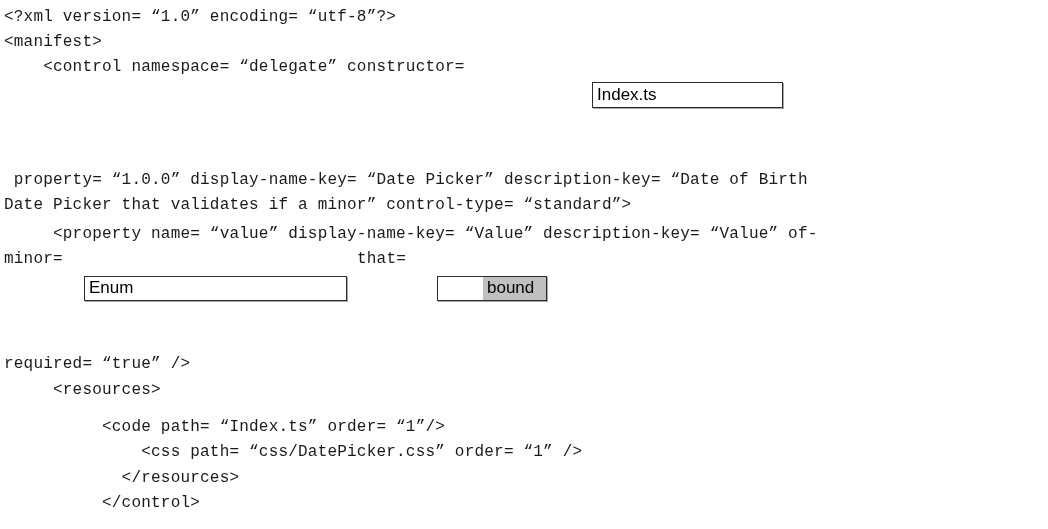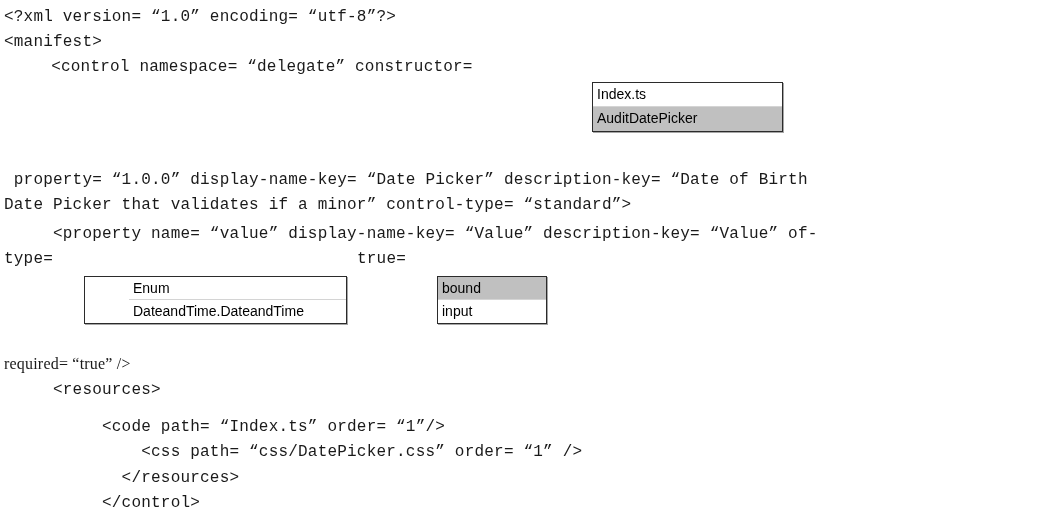--- a/index.html
+++ b/index.html
@@ -29,75 +29,72 @@
   .dropdown {
     position: absolute;
     background: #ffffff;
     border: 1px solid #2b2b2b;
     box-sizing: border-box;
     box-shadow: 1px 1px 0 rgba(0,0,0,0.35);
     font-family: "Liberation Sans", "DejaVu Sans", sans-serif;
   }
   .dd-option {
     font-family: "Liberation Sans", "DejaVu Sans", sans-serif;
-    font-size: 14px;
+    font-size: 17px;
     line-height: 23px;
     color: #000000;
     padding: 0 2px 0 4px;
     white-space: nowrap;
     background: #ffffff;
     border-bottom: 1px solid #d4d4d4;
     box-sizing: border-box;
   }
   .dd-option:last-child {
     border-bottom: none;
   }
   .dd-option.selected {
     background: #c0c0c0;
   }
   #dd-constructor { left: 592px; top: 82px; width: 191px; }
   #dd-constructor .dd-option { height: 24px; line-height: 23px; }
 
-  #dd-oftype { left: 84px; top: 276px; width: 263px; padding-left: 44px; }
+  #dd-oftype { left: 84px; top: 276px; width: 263px; }
   #dd-oftype .dd-option { height: 23px; line-height: 22px; }
 
-  #dd-usage { left: 437px; top: 276px; width: 110px; }
+  #dd-usage { left: 437px; top: 276px; width: 110px; padding-left: 45px; }
   #dd-usage .dd-option { height: 23px; line-height: 22px; }
 </style>
 </head>
 <body>
 
 <div id="page">
 
   <div id="code-layer">
       <div class="code-line" style="left: 4px; top: 7px;">&lt;?xml version= “1.0” encoding= “utf-8”?&gt;</div>
       <div class="code-line" style="left: 4px; top: 32px; text-align: right;">&lt;manifest&gt;</div>
-      <div class="code-line" style="left: 12px; top: 57px;">    &lt;control namespace= “delegate” constructor=</div>
+      <div class="code-line" style="left: 4px; top: 57px;">    &lt;control namespace= “delegate” constructor=</div>
       <div class="code-line" style="left: 4px; top: 170px;"> property= “1.0.0” display-name-key= “Date Picker” description-key= “Date of Birth</div>
       <div class="code-line" style="left: 4px; top: 195px;">Date Picker that validates if a minor” control-type= “standard”&gt;</div>
       <div class="code-line" style="left: 4px; top: 224px;">     &lt;property name= “value” display-name-key= “Value” description-key= “Value” of-</div>
-      <div class="code-line" style="left: 4px; top: 249px;">type=</div>
-      <div class="code-line" style="left: 357px; top: 249px;">true=</div>
-      <div class="code-line" style="left: 4px; top: 354px; font-family: Liberation Serif, serif;">required= “true” /&gt;</div>
+      <div class="code-line" style="left: 4px; top: 249px;">minor=</div>
+      <div class="code-line" style="left: 357px; top: 249px;">that=</div>
+      <div class="code-line" style="left: 4px; top: 354px;">required= “true” /&gt;</div>
       <div class="code-line" style="left: 4px; top: 380px;">     &lt;resources&gt;</div>
       <div class="code-line" style="left: 4px; top: 417px;">          &lt;code path= “Index.ts” order= “1”/&gt;</div>
       <div class="code-line" style="left: 4px; top: 442px;">              &lt;css path= “css/DatePicker.css” order= “1” /&gt;</div>
       <div class="code-line" style="left: 4px; top: 468px; text-align: right;">            &lt;/resources&gt;</div>
       <div class="code-line" style="left: 4px; top: 493px;">          &lt;/control&gt;</div>
       <div class="code-line" style="left: 4px; top: 531px;">        &lt;/manifest&gt;</div>
     </div>
 
   <div class="dropdown" id="dd-constructor">
       <div class="dd-option">Index.ts</div>
-      <div class="dd-option selected">AuditDatePicker</div>
     </div>
 
   <div class="dropdown" id="dd-oftype">
       <div class="dd-option">Enum</div>
-      <div class="dd-option">DateandTime.DateandTime</div>
     </div>
 
   <div class="dropdown" id="dd-usage">
       <div class="dd-option selected">bound</div>
-      <div class="dd-option">input</div>
     </div>
 
 </div>
 
 </body></html>

